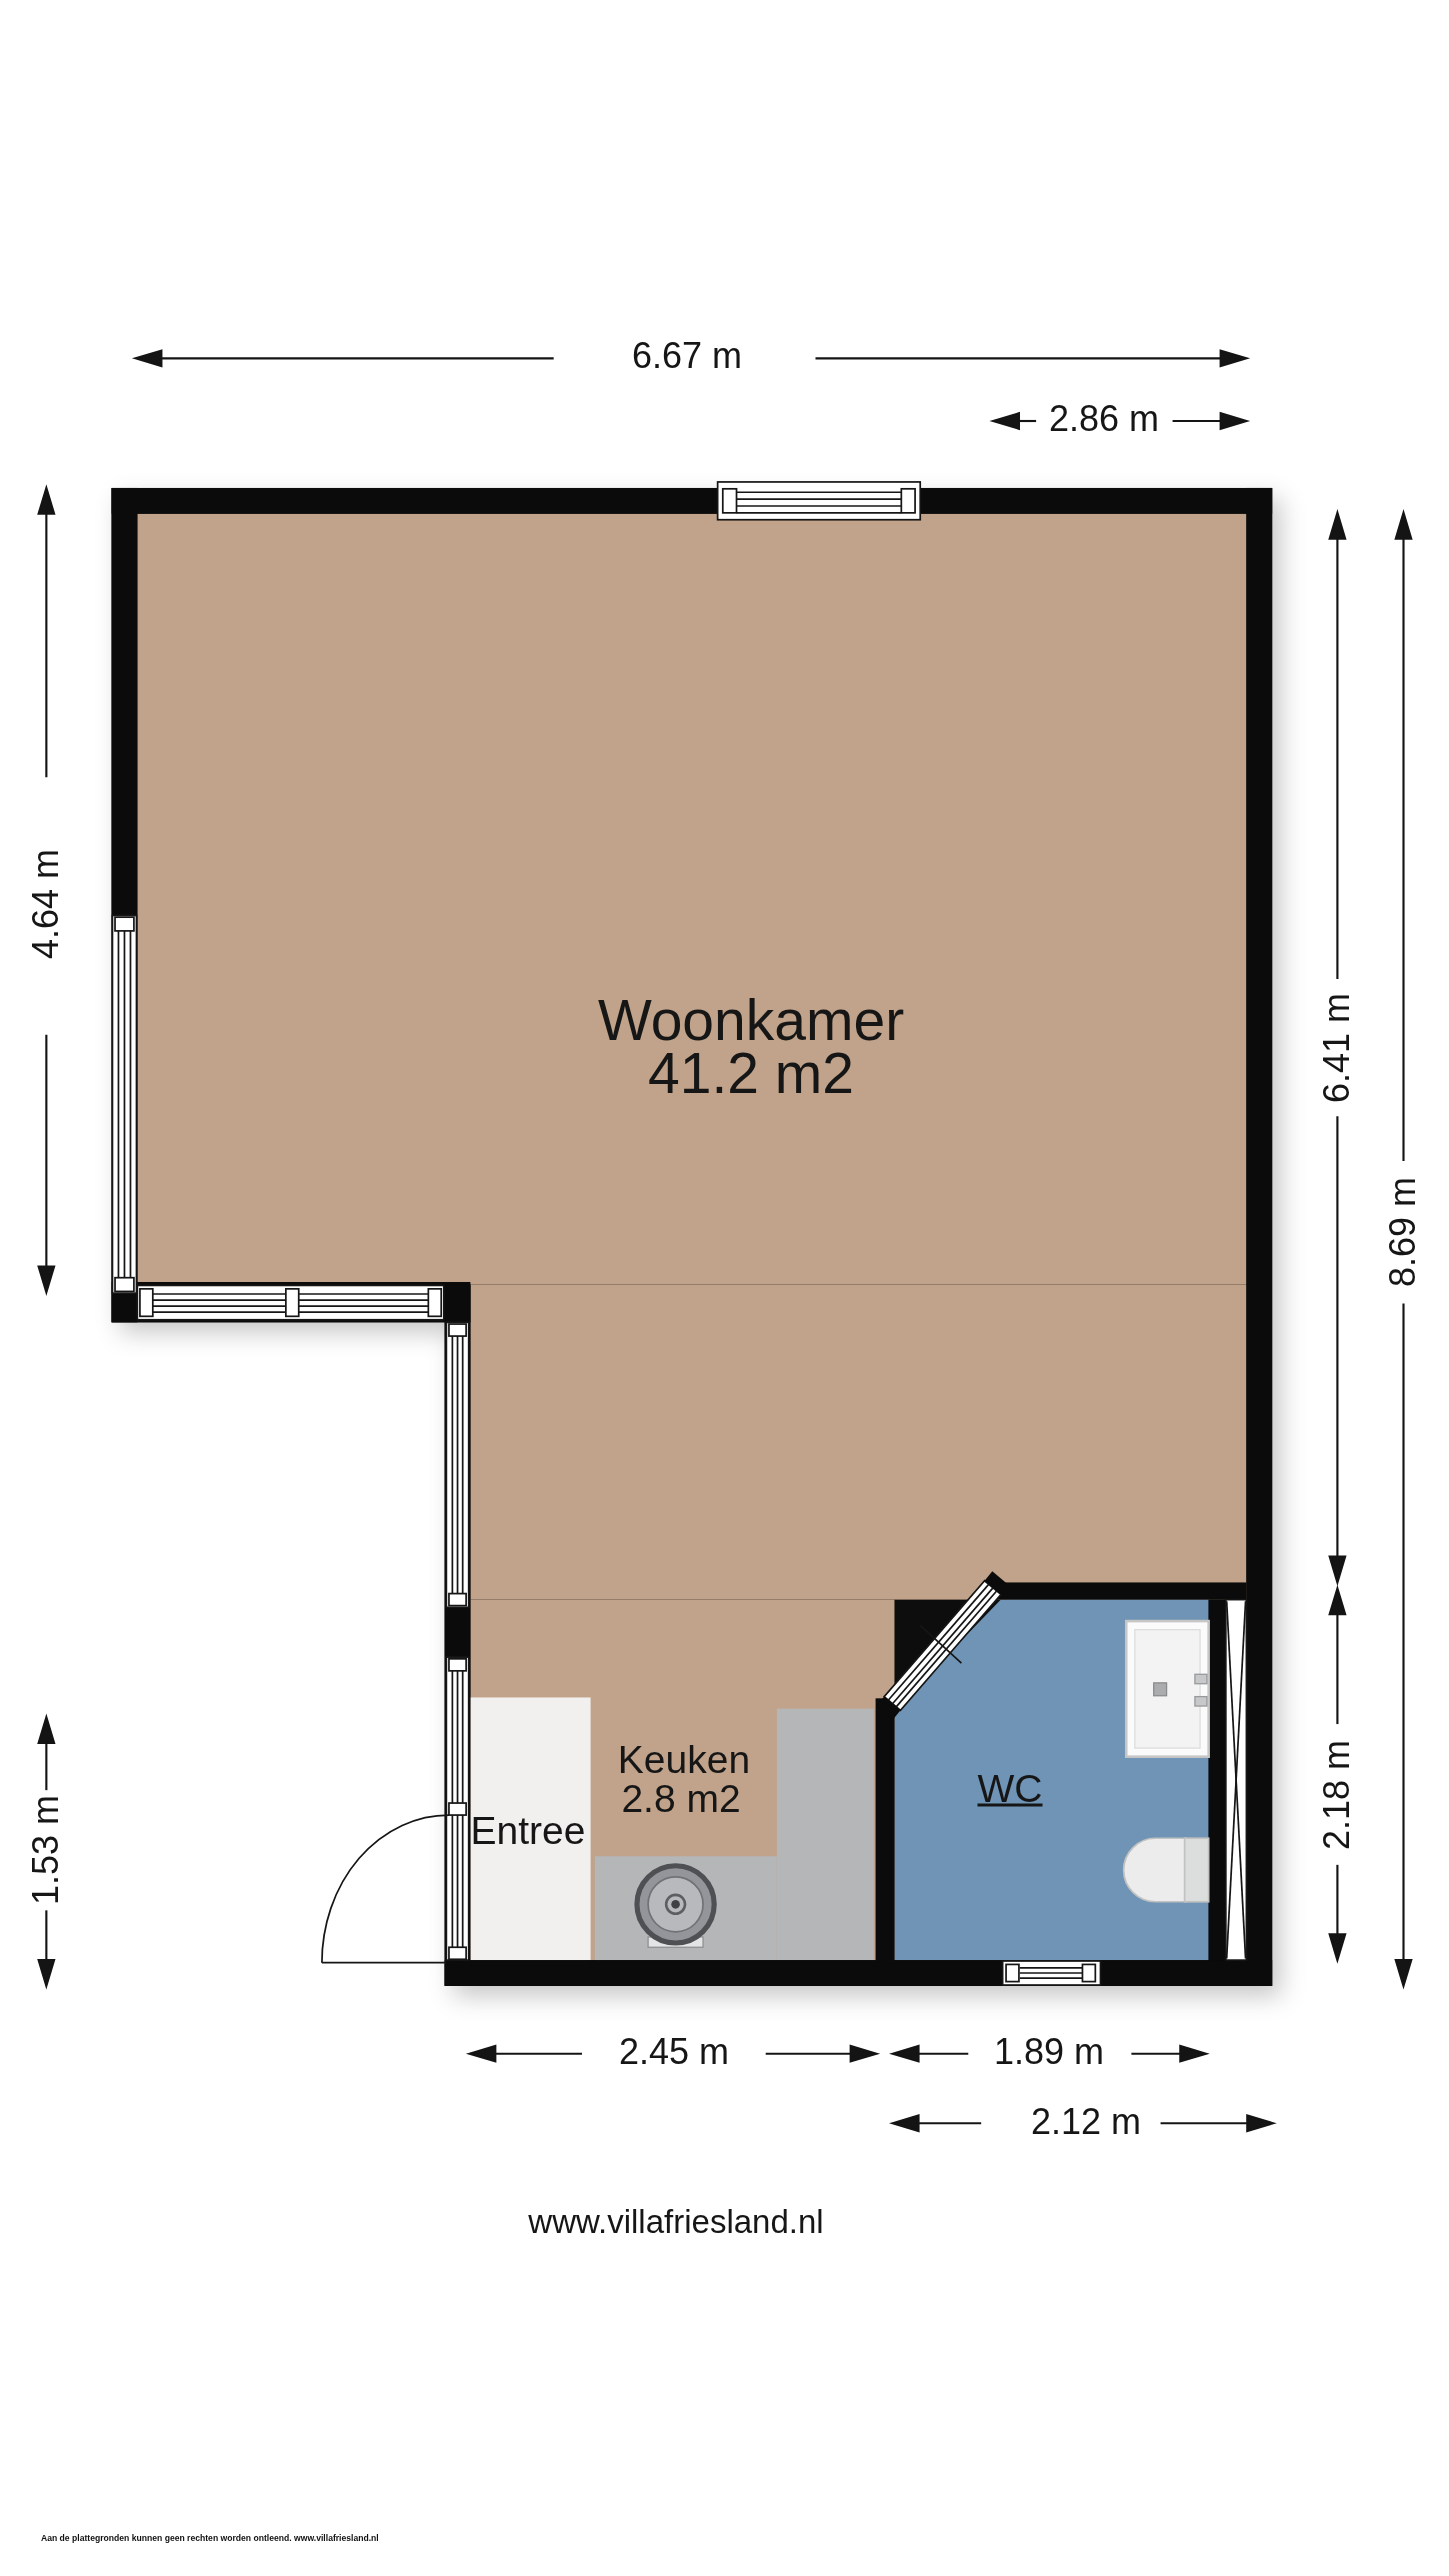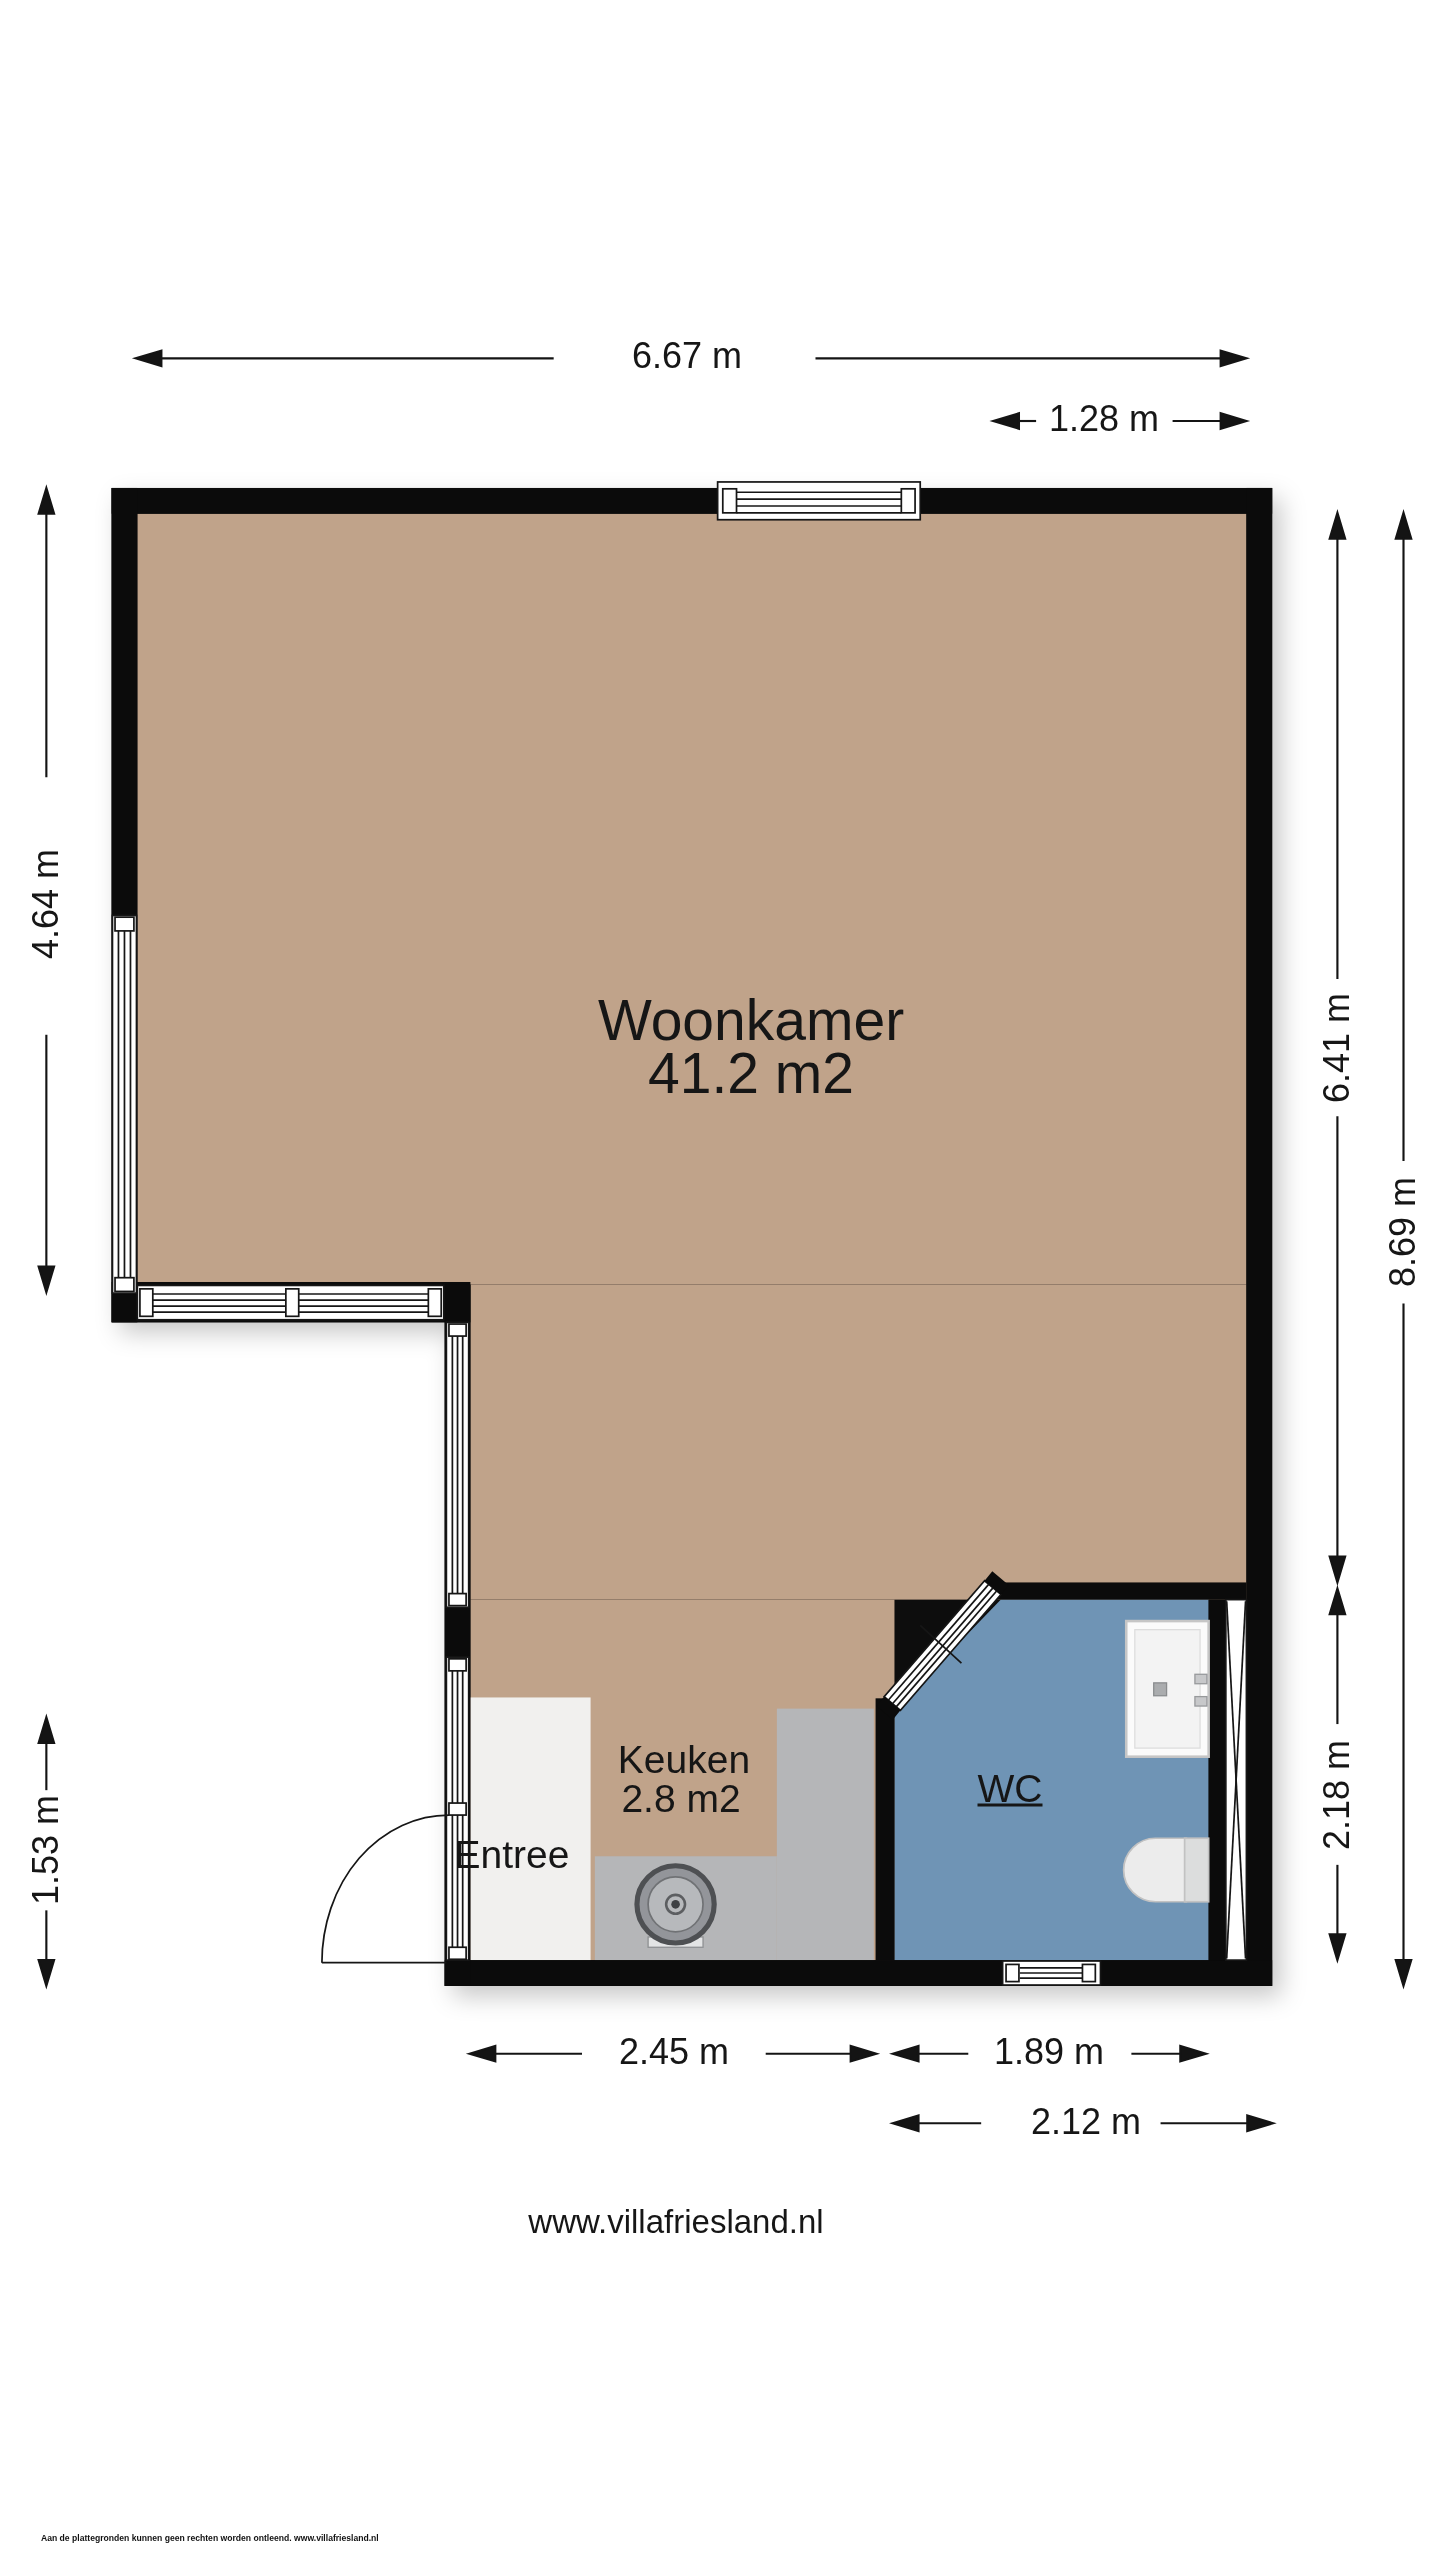--- a/index.html
+++ b/index.html
@@ -219,34 +219,34 @@
       <polygon points="1405,2392 1375,2383 1375,2401"></polygon>
 
       <polygon points="1040,2473 1070,2464 1070,2482"></polygon>
       <line x1="1068" y1="2473" x2="1143" y2="2473"></line>
       <line x1="1352" y1="2473" x2="1455" y2="2473"></line>
       <polygon points="1483,2473 1453,2464 1453,2482"></polygon>
     </g>
   </svg>
 
   <div class="lbl dim" style="left:687px; top:356px;">6.67 m</div>
-  <div class="lbl dim" style="left:1104px; top:419px;">1.28 m</div>
+  <div class="lbl dim" style="left:1104px; top:419px;">2.86 m</div>
   <div class="lbl dim v" style="left:46px; top:904px;">4.64 m</div>
   <div class="lbl dim v" style="left:46px; top:1850px;">1.53 m</div>
   <div class="lbl dim v" style="left:1337px; top:1048px;">6.41 m</div>
   <div class="lbl dim v" style="left:1337px; top:1795px;">2.18 m</div>
   <div class="lbl dim v" style="left:1403px; top:1232px;">8.69 m</div>
   <div class="lbl dim" style="left:674px; top:2052px;">2.45 m</div>
   <div class="lbl dim" style="left:1049px; top:2052px;">1.89 m</div>
   <div class="lbl dim" style="left:1086px; top:2122px;">2.12 m</div>
 
   <div class="lbl room-xl" style="left:751px; top:1020px;">Woonkamer</div>
   <div class="lbl room-xl" style="left:751px; top:1073px;">41.2 m2</div>
   <div class="lbl room" style="left:684px; top:1759px;">Keuken</div>
   <div class="lbl room" style="left:681px; top:1798px;">2.8 m2</div>
-  <div class="lbl room" style="left:512px; top:1830px;margin-top:24px;">Entree</div>
+  <div class="lbl room" style="left:528px; top:1830px;">Entree</div>
   <div class="lbl room" style="left:1010px; top:1788px;text-decoration:underline;">WC</div>
 
   <div class="lbl footer-line" style="left:676px; top:2221px;">www.villafriesland.nl</div>
   <div class="fineprint" style="left:26px; top:2533px;margin-left:15px;">Aan de plattegronden kunnen geen rechten worden ontleend. www.villafriesland.nl</div>
 
 </div>
 
 
 </body></html>

